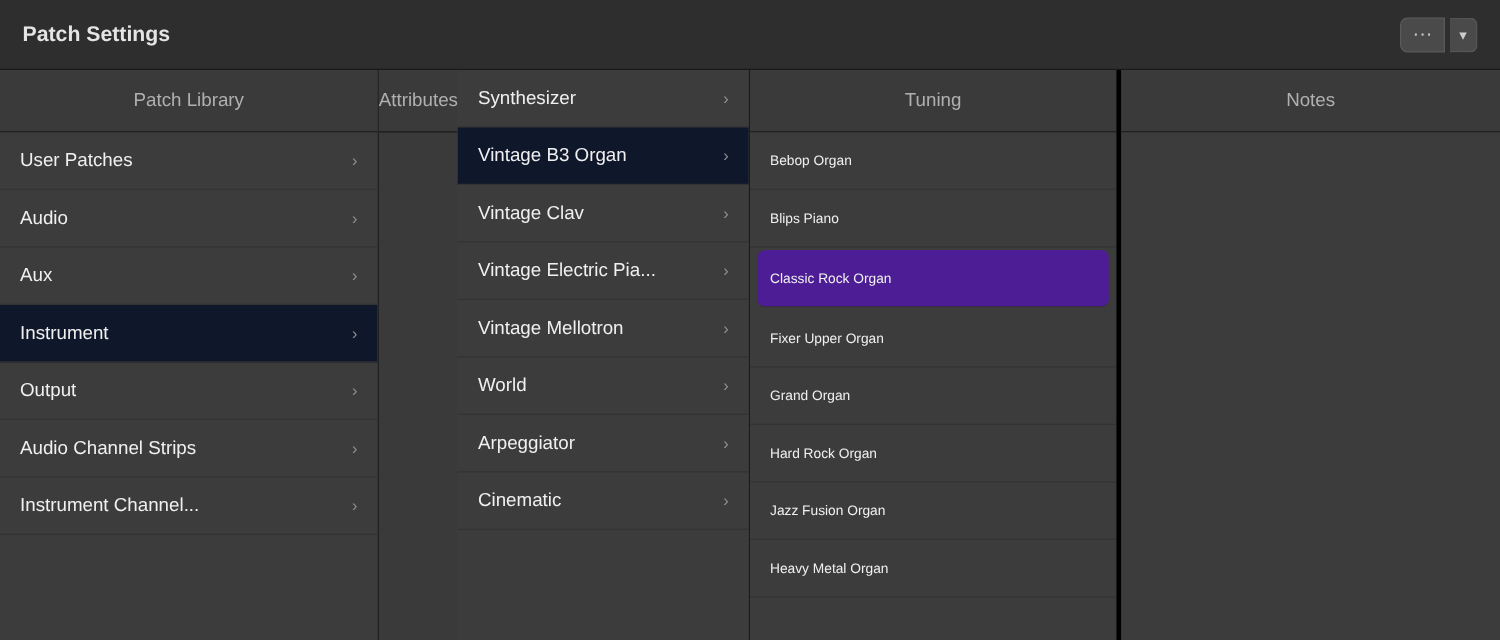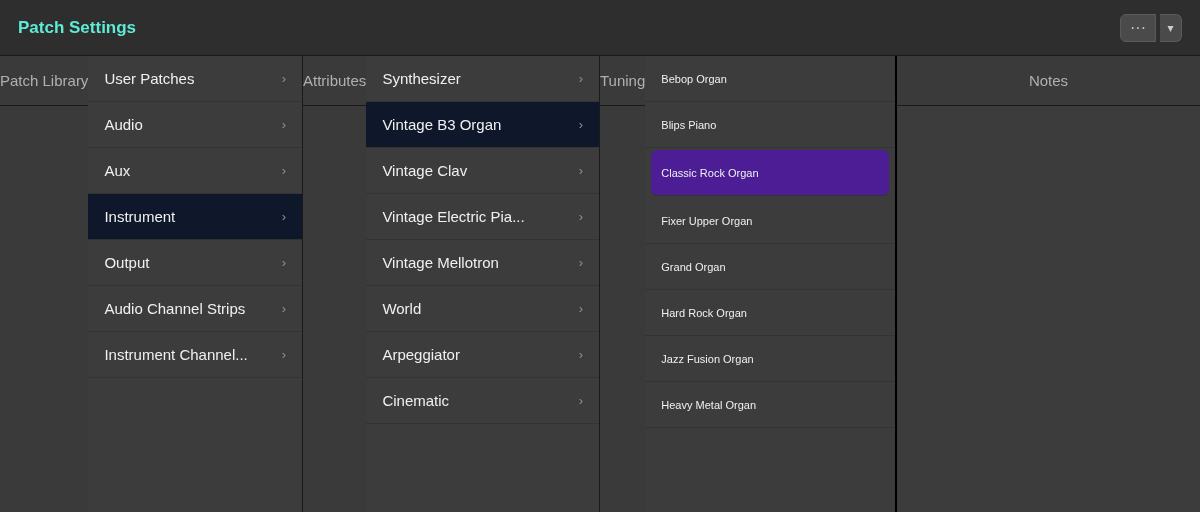--- a/index.html
+++ b/index.html
@@ -19,21 +19,21 @@
       display: flex;
       align-items: center;
       justify-content: space-between;
       padding: 0 18px;
       border-bottom: 1px solid #1a1a1a;
     }
 
     .title-bar-title {
       font-size: 17px;
       font-weight: 600;
-      color: #5eead4;
+      color: #e5e5e5;
     }
 
     .title-bar-actions {
       display: flex;
       align-items: center;
       gap: 4px;
     }
 
     .ellipsis-btn {
       width: 36px;
@@ -67,36 +67,37 @@
     .columns-container {
       display: flex;
       height: calc(512px - 56px);
     }
 
     
     .col-patch-library {
       width: 303px;
       border-right: 1px solid #1a1a1a;
       display: flex;
+      flex-direction: column;
     }
 
     
     .col-attributes {
       width: 297px;
       border-right: 1px solid #1a1a1a;
       display: flex;
       flex-direction: row;
     }
 
     
     .col-tuning {
       width: 297px;
-      border-right: 2px solid #000000;
-      display: flex;
-      flex-direction: row;
+      border-right: 4px solid #000000;
+      display: flex;
+      flex-direction: column;
     }
 
     
     .col-notes {
       flex: 1;
       display: flex;
       flex-direction: column;
     }
 
     .col-header {

